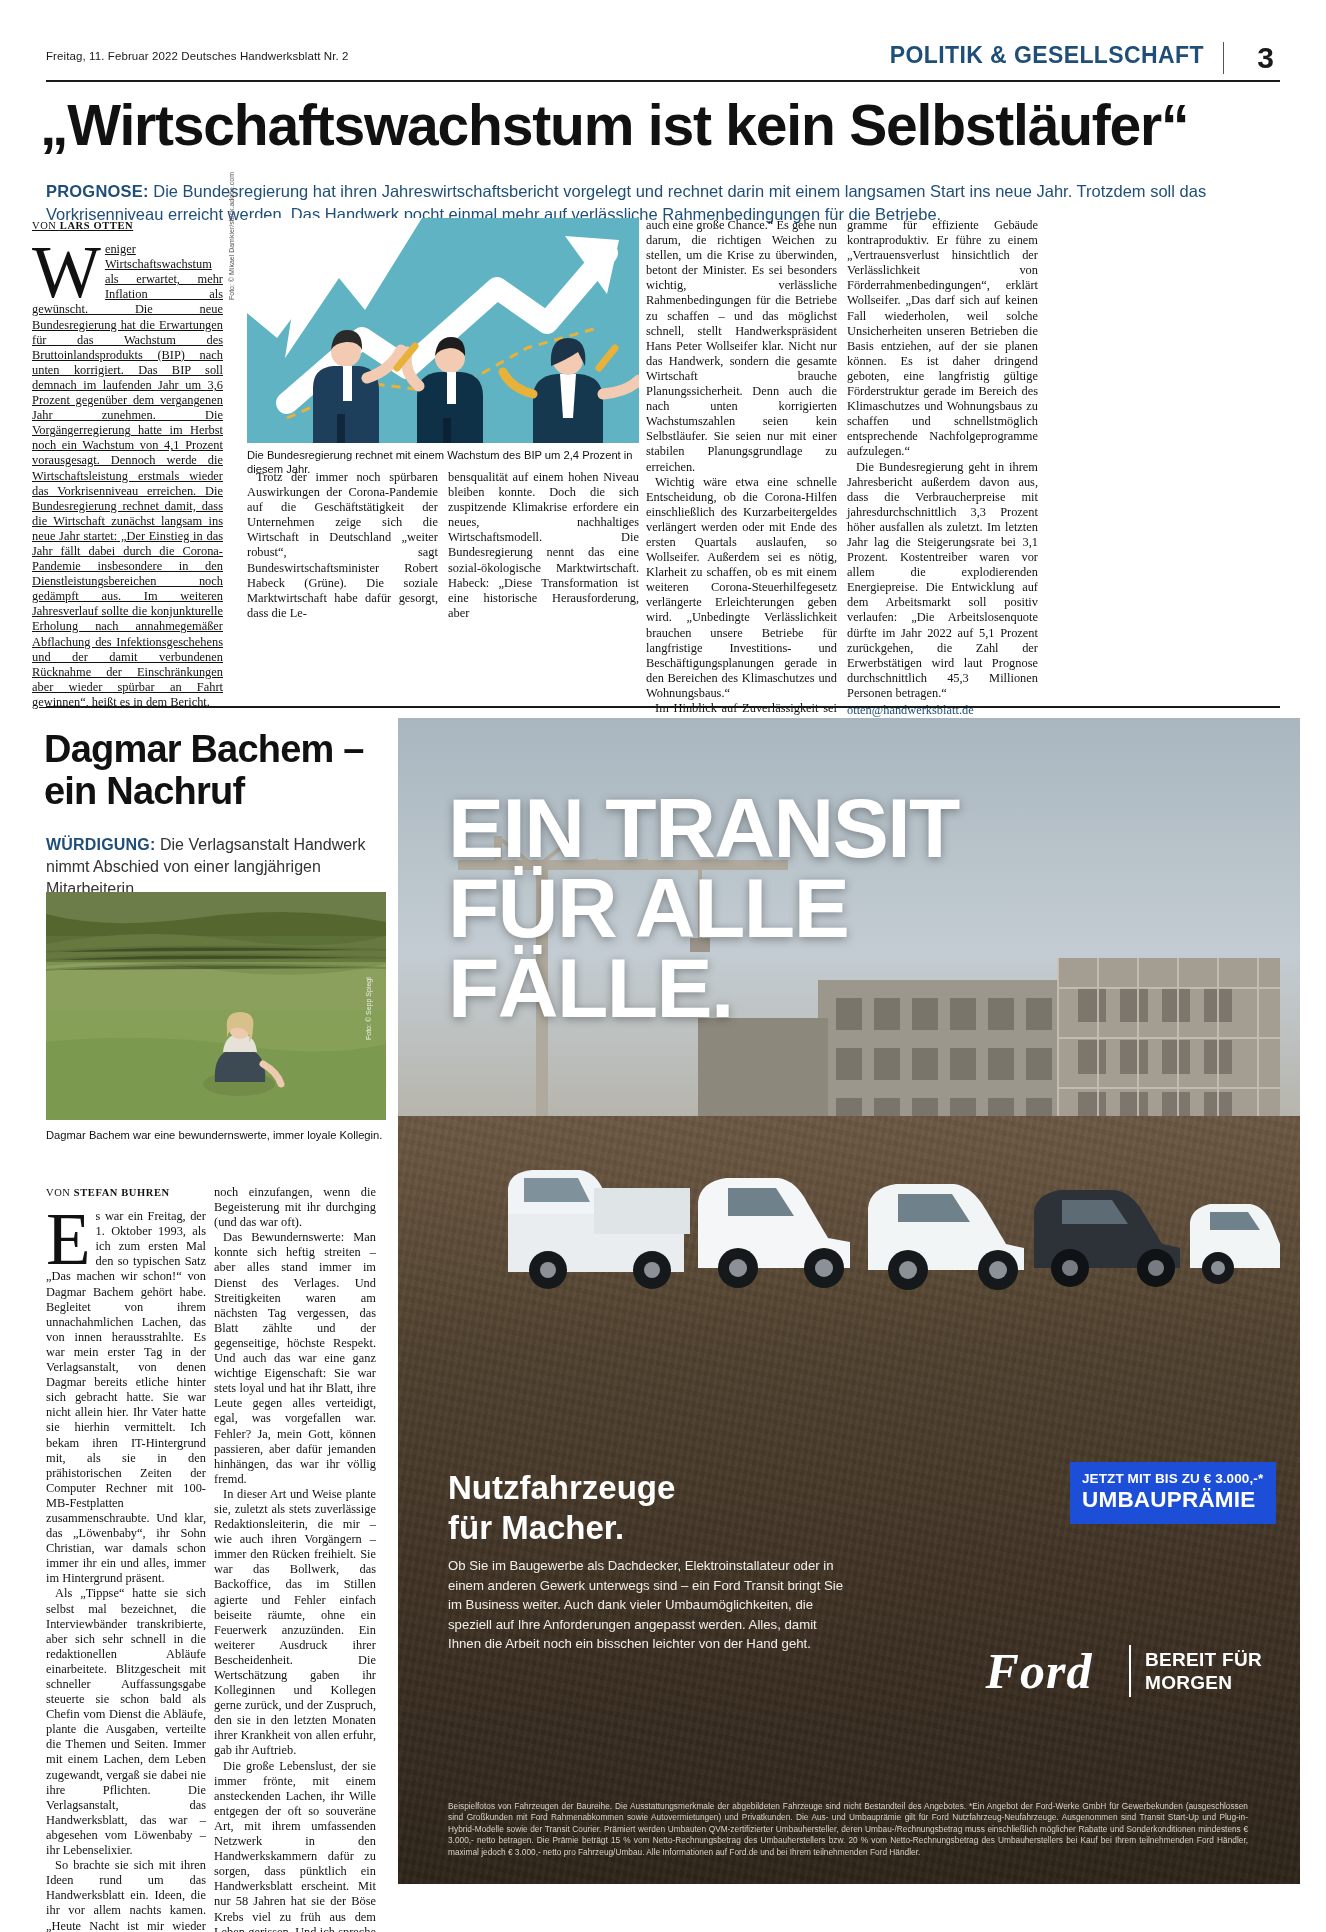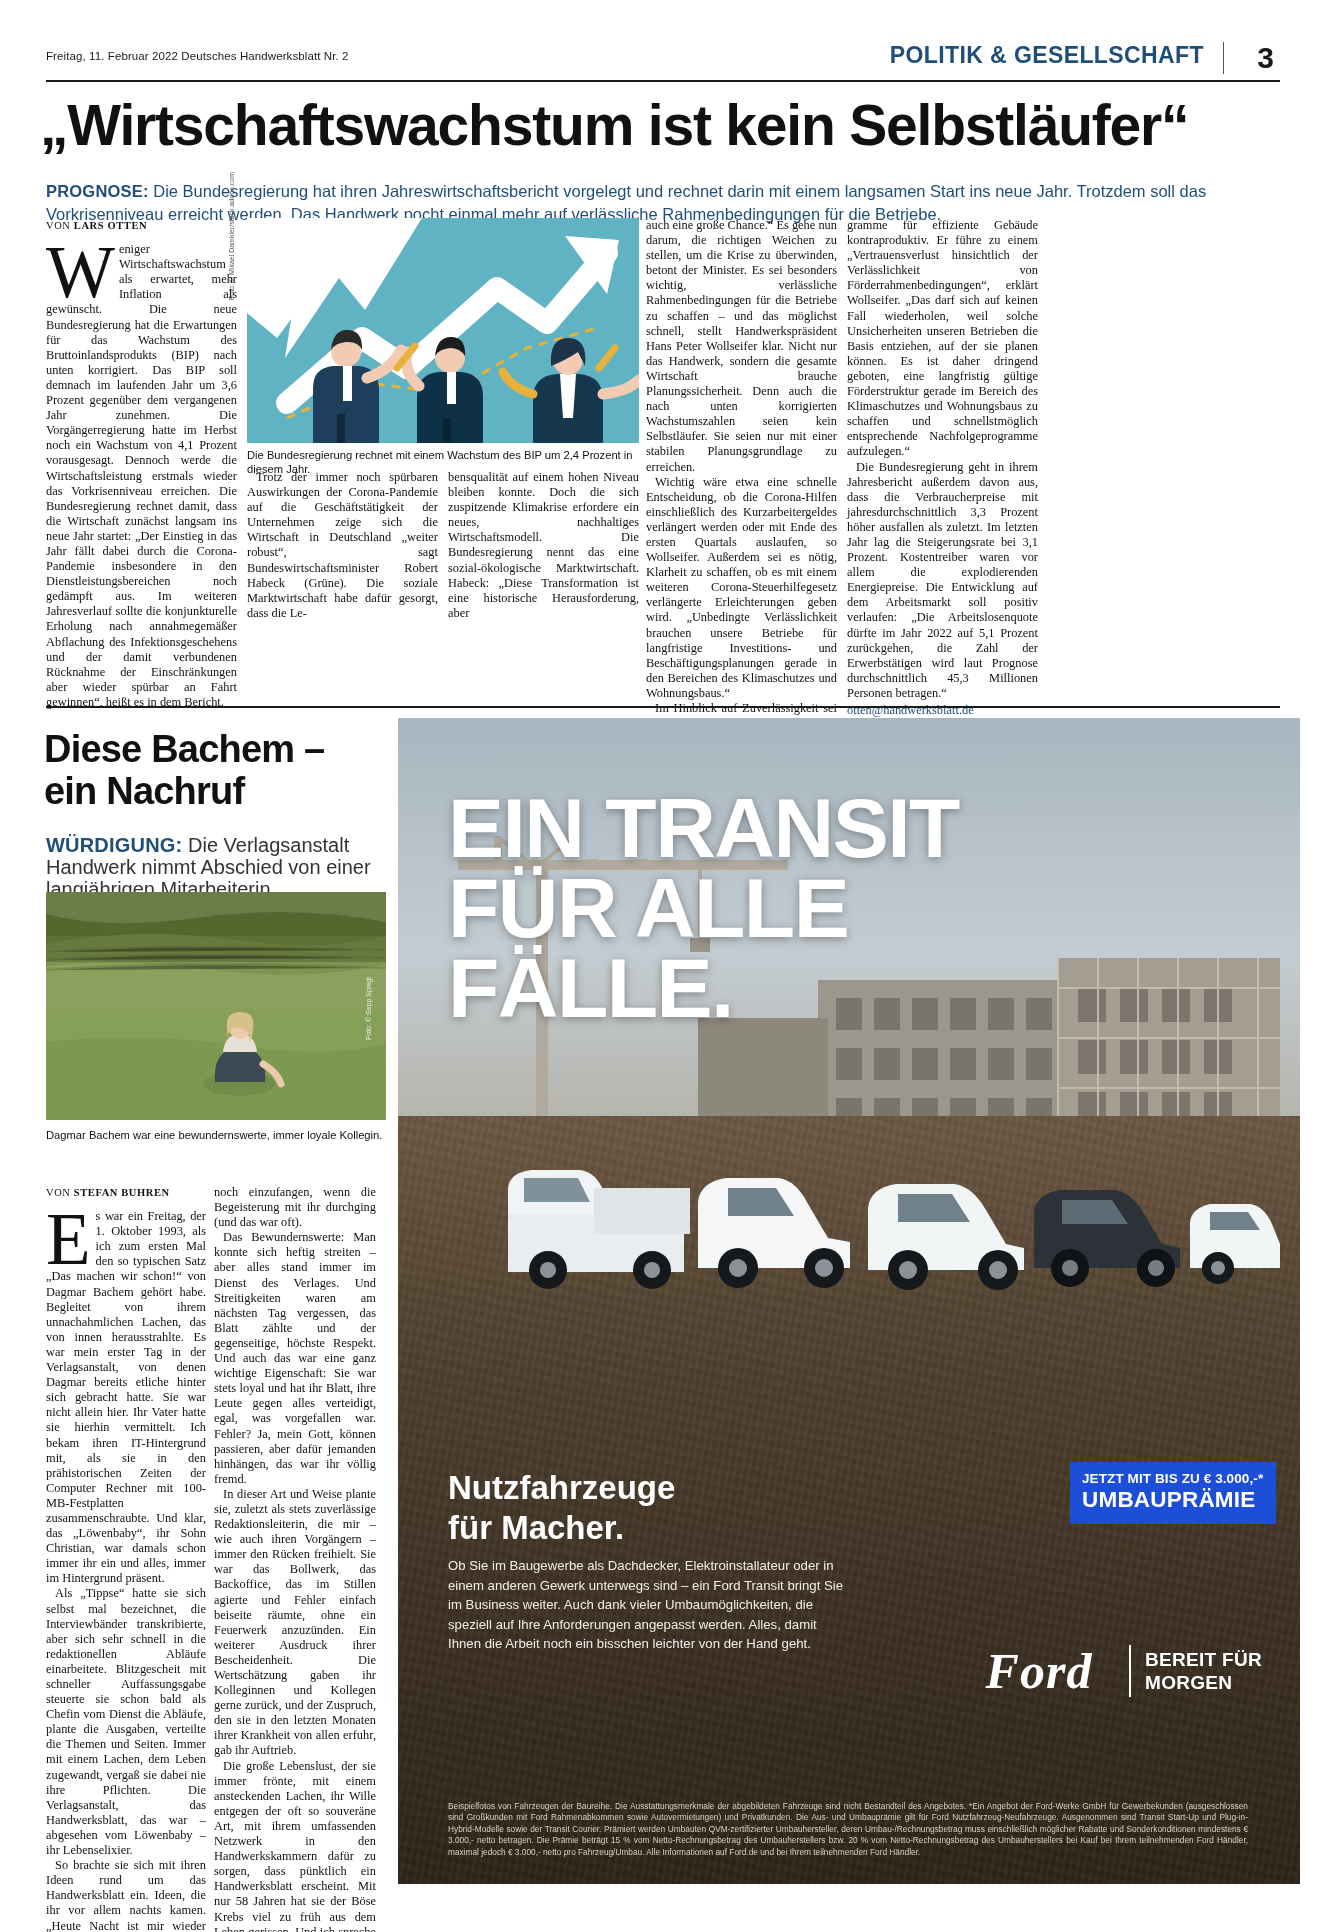--- a/index.html
+++ b/index.html
@@ -33,21 +33,21 @@
   .byline{font-size:10.5px;letter-spacing:.6px;color:#111;margin-bottom:9px;}
   .byline b{font-weight:bold;}
   .col{position:absolute;font-family:"Liberation Serif",serif;font-size:12.4px;
        line-height:15.1px;color:#111;text-align:justify;
        -webkit-hyphens:auto;hyphens:auto;}
   .col p{margin:0;text-indent:0;}
   .col p + p{text-indent:9px;}
   .dropcap{float:left;font-family:"Liberation Serif",serif;font-size:73px;
            line-height:58px;margin:2px 4px -4px 0;font-weight:normal;color:#111;}
 
-  #a1c1{left:46px;top:218px;width:191px;}
+  #a1c1{left:32px;top:218px;width:191px;text-decoration:underline;}
   #a1c2{left:247px;top:470px;width:191px;}
   #a1c3{left:448px;top:470px;width:191px;}
   #a1c4{left:646px;top:218px;width:191px;}
   #a1c5{left:847px;top:218px;width:191px;}
 
   .contact{color:#1f4e79;}
 
   
   .illo{position:absolute;left:247px;top:218px;width:392px;height:225px;
         background:#57b0c0;overflow:hidden;}
@@ -57,21 +57,21 @@
   .caption{position:absolute;left:247px;top:448px;width:392px;
            font-size:11.2px;line-height:14px;color:#111;}
 
   
   .rule-mid{position:absolute;left:46px;top:706px;width:1234px;height:2px;background:#1a1a1a;}
 
   
   .headline2{position:absolute;left:44px;top:728px;width:350px;
              font-size:38px;line-height:42px;font-weight:bold;color:#111;letter-spacing:-.8px;}
   .kicker2{position:absolute;left:46px;top:834px;width:340px;
-           font-size:20px;line-height:22px;color:#333;}
+           font-size:16px;line-height:22px;color:#333;}
   .kicker2 .lead{font-weight:bold;color:#1f4e79;letter-spacing:.2px;}
 
   .photo2{position:absolute;left:46px;top:892px;width:340px;height:228px;
           overflow:hidden;background:#4c6b3a;}
   .caption2{position:absolute;left:46px;top:1128px;width:345px;
             font-size:11.2px;line-height:14px;color:#111;}
   .credit2{position:absolute;left:365px;top:1040px;width:14px;font-size:7px;color:#eee;
            transform:rotate(-90deg);transform-origin:left top;white-space:nowrap;}
 
   #a2c1{left:46px;top:1185px;width:160px;}
@@ -202,21 +202,21 @@
 
   <div class="col" id="a1c5">
     <p>gramme für effiziente Gebäude kontraproduktiv. Er führe zu einem „Vertrauensverlust hinsichtlich der Verlässlichkeit von Förderrahmenbedingungen“, erklärt Wollseifer. „Das darf sich auf keinen Fall wiederholen, weil solche Unsicherheiten unseren Betrieben die Basis entziehen, auf der sie planen können. Es ist daher dringend geboten, eine langfristig gültige Förderstruktur gerade im Bereich des Klimaschutzes und Wohnungsbaus zu schaffen und schnellstmöglich entsprechende Nachfolgeprogramme aufzulegen.“</p>
     <p>Die Bundesregierung geht in ihrem Jahresbericht außerdem davon aus, dass die Verbraucherpreise mit jahresdurchschnittlich 3,3 Prozent höher ausfallen als zuletzt. Im letzten Jahr lag die Steigerungsrate bei 3,1 Prozent. Kostentreiber waren vor allem die explodierenden Energiepreise. Die Entwicklung auf dem Arbeitsmarkt soll positiv verlaufen: „Die Arbeitslosenquote dürfte im Jahr 2022 auf 5,1 Prozent zurückgehen, die Zahl der Erwerbstätigen wird laut Prognose durchschnittlich 45,3 Millionen Personen betragen.“</p>
     <p class="contact" style="text-indent:0;margin-top:2px">otten@handwerksblatt.de</p>
   </div>
 
   <div class="rule-mid"></div>
 
   <div class="headline2">
-    <div>Diese Bachem –</div>
+    <div>Dagmar Bachem –</div>
     <div>ein Nachruf</div>
   </div>
   <div class="kicker2">
     <span class="lead">WÜRDIGUNG:</span><span> Die Verlagsanstalt Handwerk nimmt Abschied von einer langjährigen Mitarbeiterin.</span>
   </div>
 
   <div class="photo2">
     <svg width="340" height="228" viewBox="0 0 340 228">
       <rect width="340" height="228" fill="#6f8a4e"></rect>
       <rect width="340" height="52" fill="#55672f"></rect>

